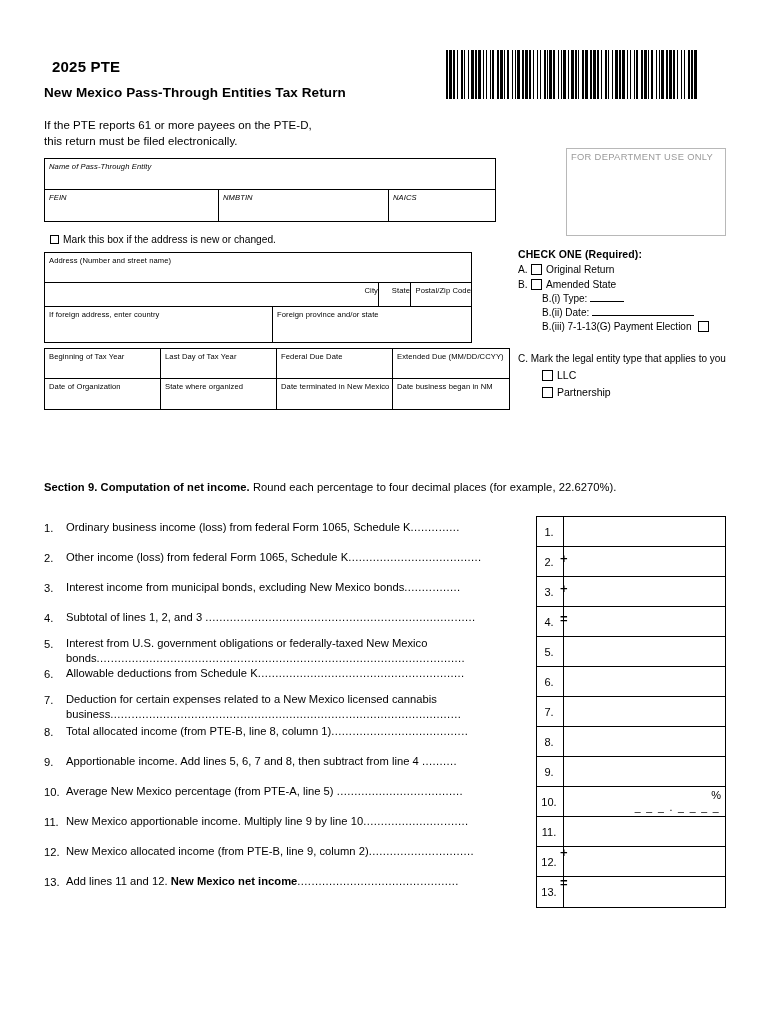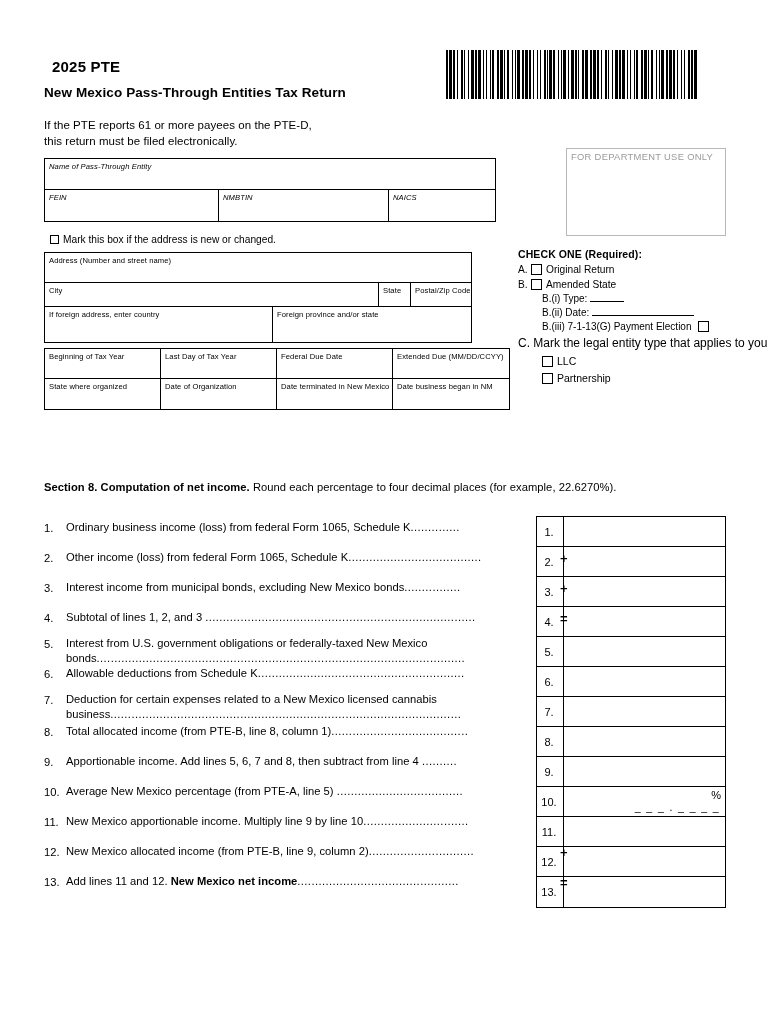--- a/index.html
+++ b/index.html
@@ -53,21 +53,21 @@
   .fcell:last-child { border-right: none; }
 
   
   #entity-table { left: 44px; top: 158px; width: 452px; font-style: italic; }
   #entity-table .r1 { height: 31px; }
   #entity-table .r2 { height: 31px; }
 
   
   #address-table { left: 44px; top: 252px; width: 428px; }
   #address-table .ra { height: 30px; }
-  #address-table .rb { height: 24px; }
+  #address-table .rb { height: 24px; text-align: right; }
   #address-table .rc { height: 35px; justify-content: space-between; }
 
   
   #dates-table { left: 44px; top: 348px; width: 466px; }
   #dates-table .rd { height: 30px; }
 
   
   .cbx {
     display: inline-block; width: 9px; height: 9px;
     border: 1.6px solid #000; background: #fff;
@@ -92,21 +92,21 @@
   }
 
   
   #checkone { position: absolute; left: 518px; top: 248px; width: 250px; }
   #checkone .hd { font-size: 10.5px; font-weight: bold; letter-spacing: 0.1px; }
   #checkone .opt { font-size: 10.2px; margin-top: 4px; white-space: nowrap; }
   #checkone .opt .lead { display: inline-block; width: 13px; }
   #checkone .sub { font-size: 10px; margin-top: 3px; margin-left: 24px; white-space: nowrap; }
   #checkone .rule-s { display: inline-block; width: 34px; border-bottom: 1px solid #000; height: 8px; }
   #checkone .rule-l { display: inline-block; width: 102px; border-bottom: 1px solid #000; height: 8px; }
-  #checkone .cline { font-size: 12px; margin-top: 4px; white-space: nowrap; }
+  #checkone .cline { font-size: 10px; margin-top: 21px; white-space: nowrap; }
   #checkone .entity-opt { font-size: 10.5px; margin-top: 5px; margin-left: 24px; white-space: nowrap; }
 
   
   #section1-head {
     position: absolute; left: 44px; top: 481px;
     font-size: 11.2px; letter-spacing: 0.05px; white-space: nowrap;
   }
   #section1-head b { font-weight: bold; }
 
   
@@ -360,24 +360,24 @@
       </div>
       <div class="fcell" style="width:116px">
         <span>Federal Due Date</span>
       </div>
       <div class="fcell" style="flex:1">
         <span>Extended Due (MM/DD/CCYY)</span>
       </div>
     </div>
     <div class="frow rd">
       <div class="fcell" style="width:116px">
+        <span>Date of Organization</span>
+      </div>
+      <div class="fcell" style="width:116px">
         <span>State where organized</span>
-      </div>
-      <div class="fcell" style="width:116px">
-        <span>Date of Organization</span>
       </div>
       <div class="fcell" style="flex:1">
         <span>Date terminated in New Mexico</span>
       </div>
       <div class="fcell" style="width:116px">
         <span>Date business began in NM</span>
       </div>
     </div>
   </div>
 
@@ -415,21 +415,21 @@
     <div class="entity-opt">
       <span class="cbx lg"></span><span>LLC</span>
     </div>
 
     <div class="entity-opt">
       <span class="cbx lg"></span><span>Partnership</span>
     </div>
   </div>
 
   <div id="section1-head">
-    <b>Section 8. Computation of net income.</b><span> Round each percentage to four decimal places (for example, 22.6270%).</span>
+    <b>Section 9. Computation of net income.</b><span> Round each percentage to four decimal places (for example, 22.6270%).</span>
   </div>
 
   <div id="lines" style="position: absolute; height: 390px;">
       <div class="lrow" style="position: absolute; left: 0px; top: 0px; width: 470px;">
         <div class="lnum">1.</div>
         <div class="ltext"><span>Ordinary business income (loss) from federal Form 1065, Schedule K</span><span class="dots">..............</span></div>
       </div>
       <div class="lrow" style="position: absolute; left: 0px; top: 30px; width: 470px;">
         <div class="lnum">2.</div>
         <div class="ltext"><span>Other income (loss) from federal Form 1065, Schedule K</span><span class="dots">......................................</span></div>

